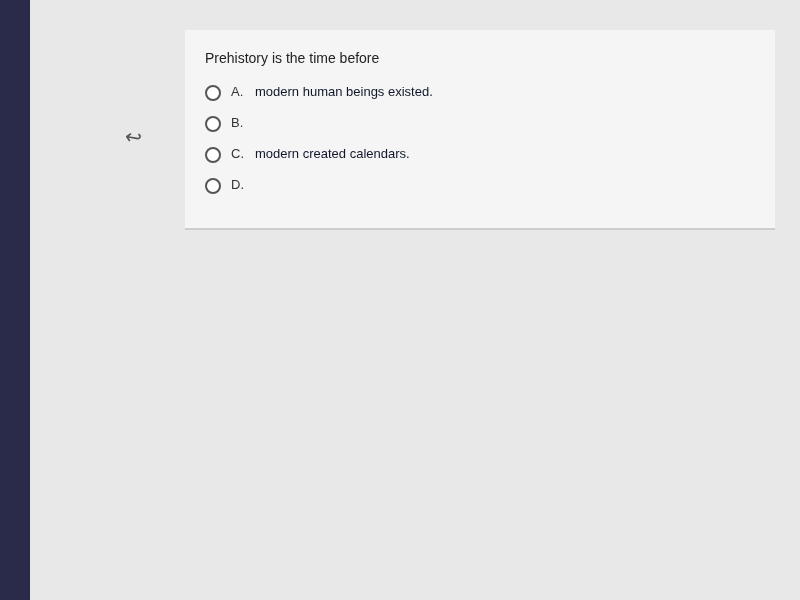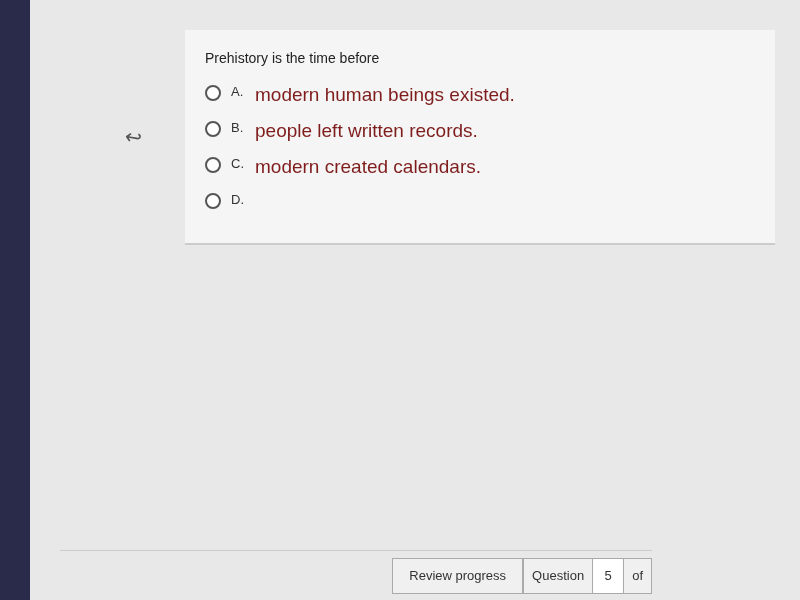--- a/index.html
+++ b/index.html
@@ -72,22 +72,22 @@
 
     .option-label {
       font-size: 13px;
       color: #333;
       margin-right: 6px;
       font-weight: normal;
       min-width: 18px;
     }
 
     .option-text {
-      font-size: 19px;
-      color: #7f1d1d;
+      font-size: 13px;
+      color: #0f172a;
     }
 
     .bottom-bar {
       position: absolute;
       bottom: 0;
       left: 30px;
       right: 0;
       height: 50px;
       background-color: #e8e8e8;
       display: flex;
@@ -163,41 +163,30 @@
 
     <div class="answer-option">
       <div class="radio-circle"></div>
       <span class="option-label">A.</span>
       <span class="option-text">modern human beings existed.</span>
     </div>
 
     <div class="answer-option">
       <div class="radio-circle"></div>
       <span class="option-label">B.</span>
-      <span class="option-text">people left written records.</span>
     </div>
 
     <div class="answer-option">
       <div class="radio-circle"></div>
       <span class="option-label">C.</span>
       <span class="option-text">modern created calendars.</span>
     </div>
 
     <div class="answer-option">
       <div class="radio-circle"></div>
       <span class="option-label">D.</span>
     </div>
   </div>
 
   <div class="squiggle">↩</div>
 
-  <div class="bottom-bar">
-    <button class="review-progress-btn">
-      <span>Review progress</span>
-    </button>
-    <div class="question-nav">
-      <span class="question-label">Question</span>
-      <input class="question-number-box" type="text" value="5" style="">
-      <span class="of-text">of</span>
-    </div>
-  </div>
 
 </div>
 
 </body></html>

